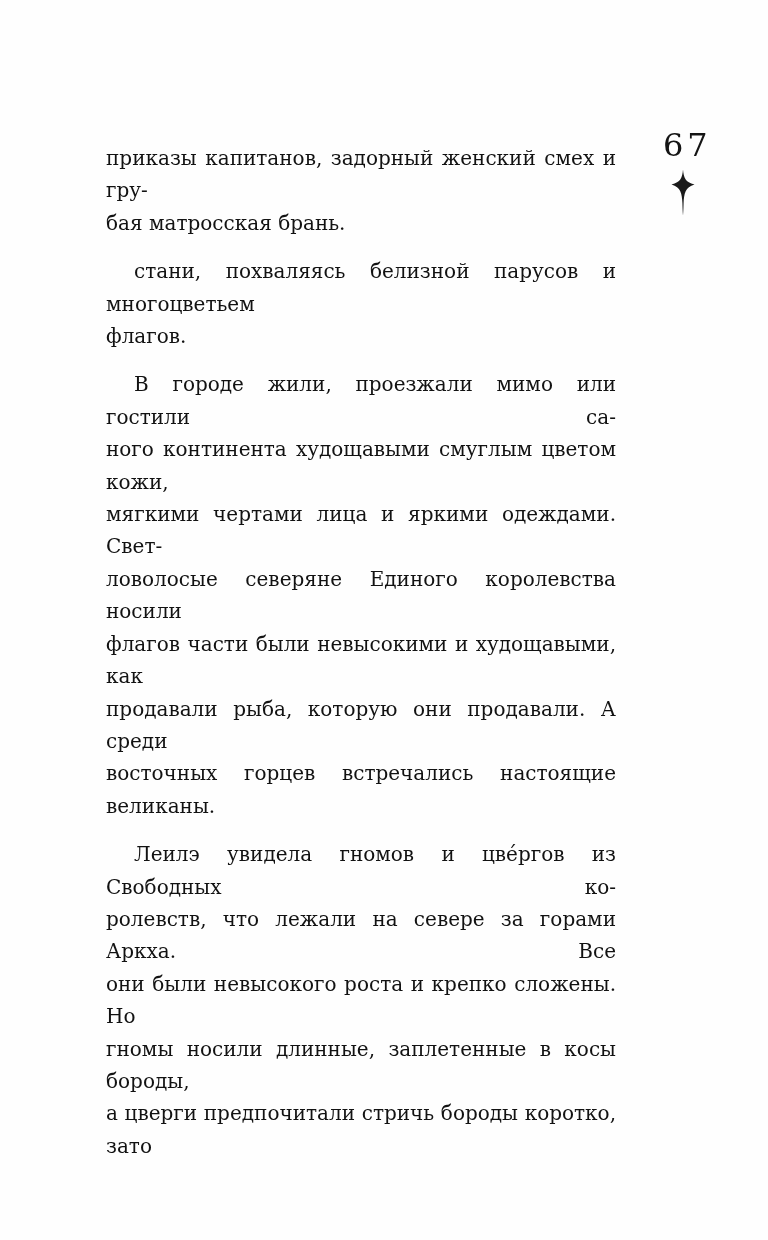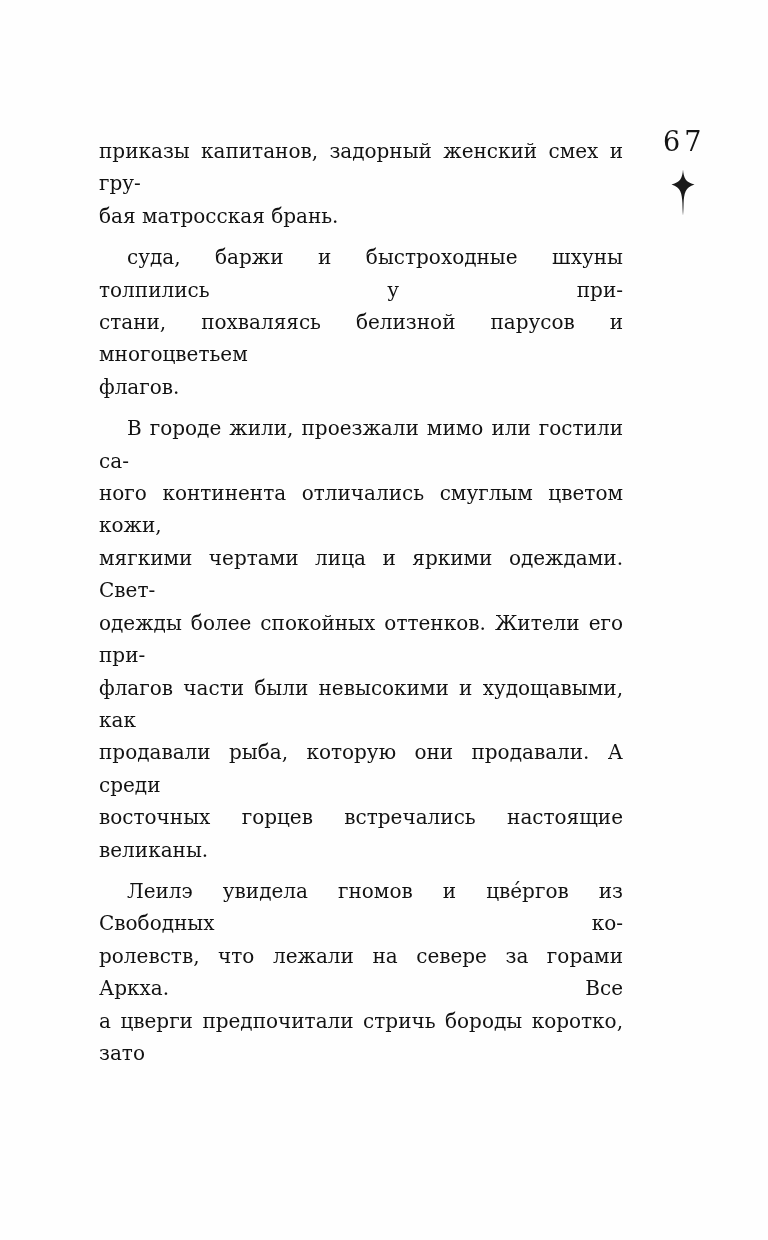--- a/index.html
+++ b/index.html
@@ -18,36 +18,36 @@
   }
   .text-block {
     position: absolute;
     left: 90px;
     top: 126px;
     width: 542px;
     font-size: 20px;
     line-height: 32.4px;
     text-rendering: optimizeLegibility;
   }
-  .para { margin: 9px; padding: 0; }
+  .para { margin: 16px; padding: 0; }
   .line {
     text-align: justify;
     text-align-last: justify;
   }
   .line.last {
     text-align-last: left;
   }
   .para.indent .line:first-child {
     text-indent: 28px;
   }
   .page-number {
     position: absolute;
     left: 663px;
     top: 126px;
-    font-size: 27px;
+    font-size: 32px;
     letter-spacing: 4px;
     color: #141414;
   }
   .ornament {
     position: absolute;
     left: 671px;
     top: 169px;
     width: 24px;
     height: 47px;
     color: #1a1a1a;
@@ -72,33 +72,34 @@
                C9.8 13 11.2 9 12 0.5 Z"></path>
     </svg>
   </div>
 
   <div class="text-block">
       <div class="para">
         <div class="line">приказы капитанов, задорный женский смех и гру-</div>
         <div class="line last">бая матросская брань.</div>
       </div>
       <div class="para indent">
-        <div class="line">суда, баржи и быстроходные шхуны толпились у при-</div>
         <div class="line">стани, похваляясь белизной парусов и многоцветьем</div>
         <div class="line last">флагов.</div>
       </div>
       <div class="para indent">
         <div class="line">В городе жили, проезжали мимо или гостили са-</div>
-        <div class="line">ного континента отличались смуглым цветом кожи,</div>
+        <div class="line">ного континента худощавыми смуглым цветом кожи,</div>
         <div class="line">мягкими чертами лица и яркими одеждами. Свет-</div>
-        <div class="line">одежды более спокойных оттенков. Жители его при-</div>
+        <div class="line">ловолосые северяне Единого королевства носили</div>
         <div class="line">флагов части были невысокими и худощавыми, как</div>
         <div class="line">продавали рыба, которую они продавали. А среди</div>
         <div class="line last">восточных горцев встречались настоящие великаны.</div>
       </div>
       <div class="para indent">
         <div class="line">Леилэ увидела гномов и цве́ргов из Свободных ко-</div>
         <div class="line">ролевств, что лежали на севере за горами Аркха. Все</div>
+        <div class="line">они были невысокого роста и крепко сложены. Но</div>
+        <div class="line">гномы носили длинные, заплетенные в косы бороды,</div>
         <div class="line">а цверги предпочитали стричь бороды коротко, зато</div>
       </div>
     </div>
 
 </div>
 
 </body></html>

